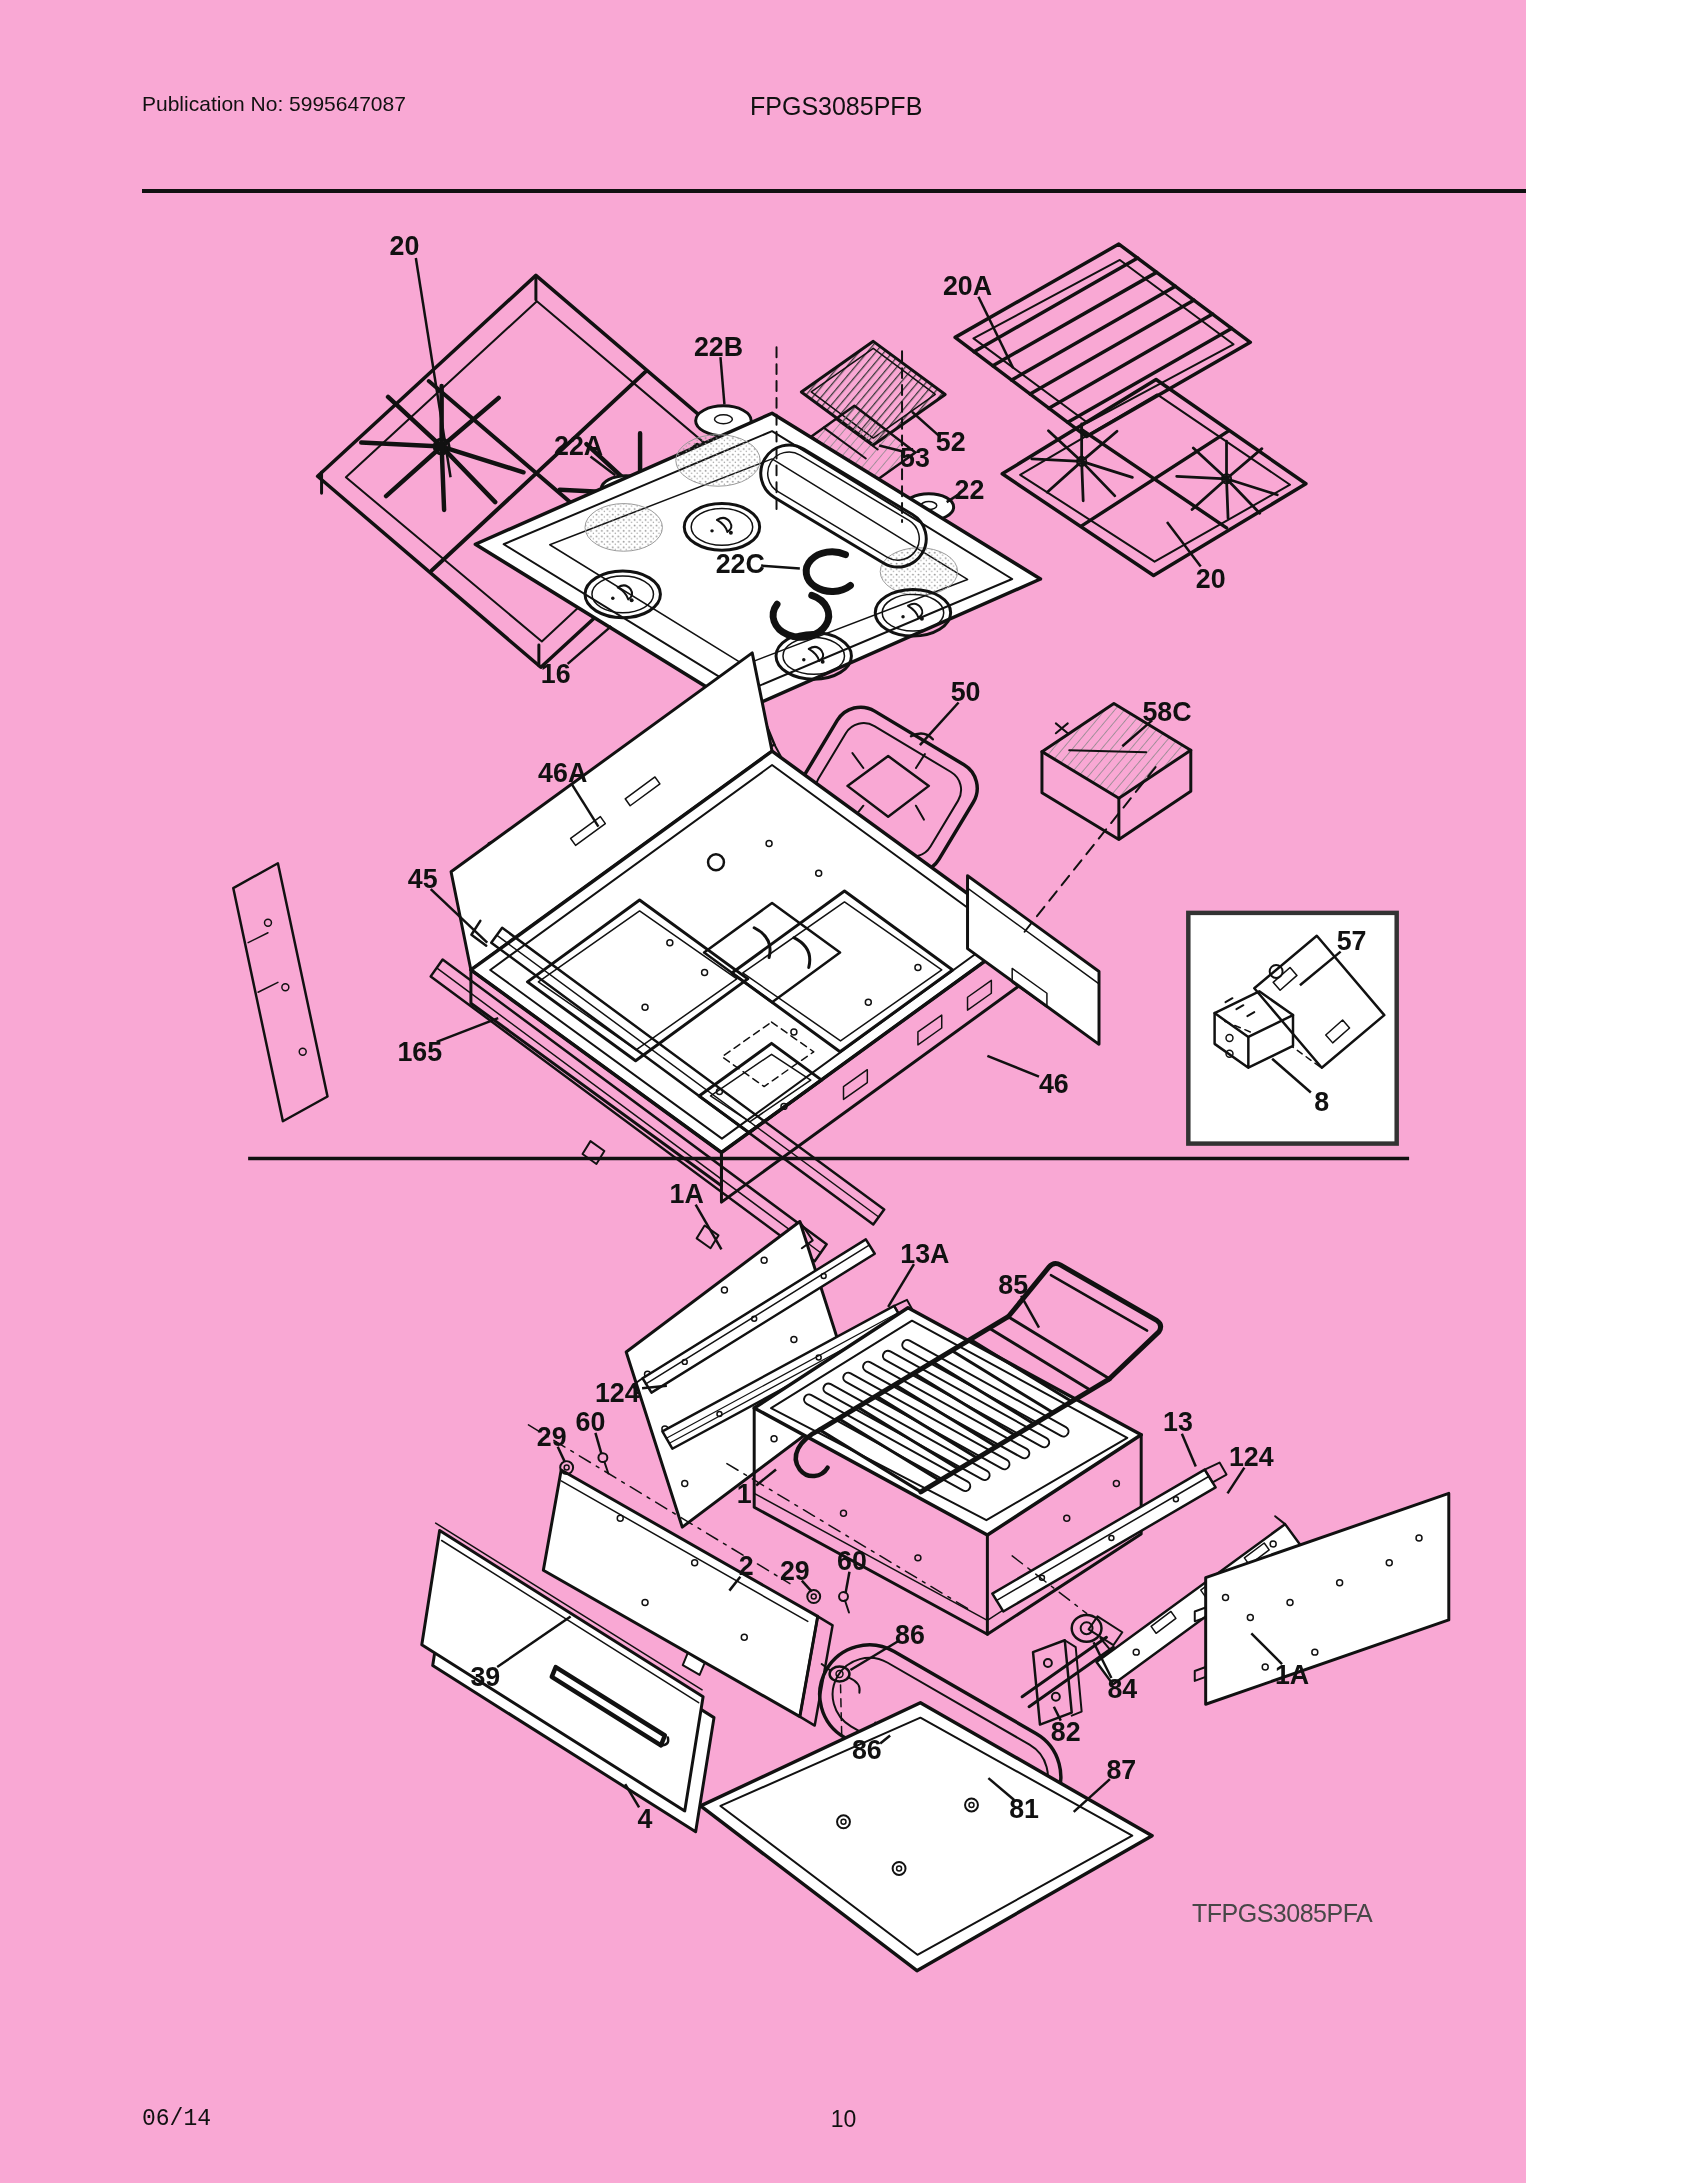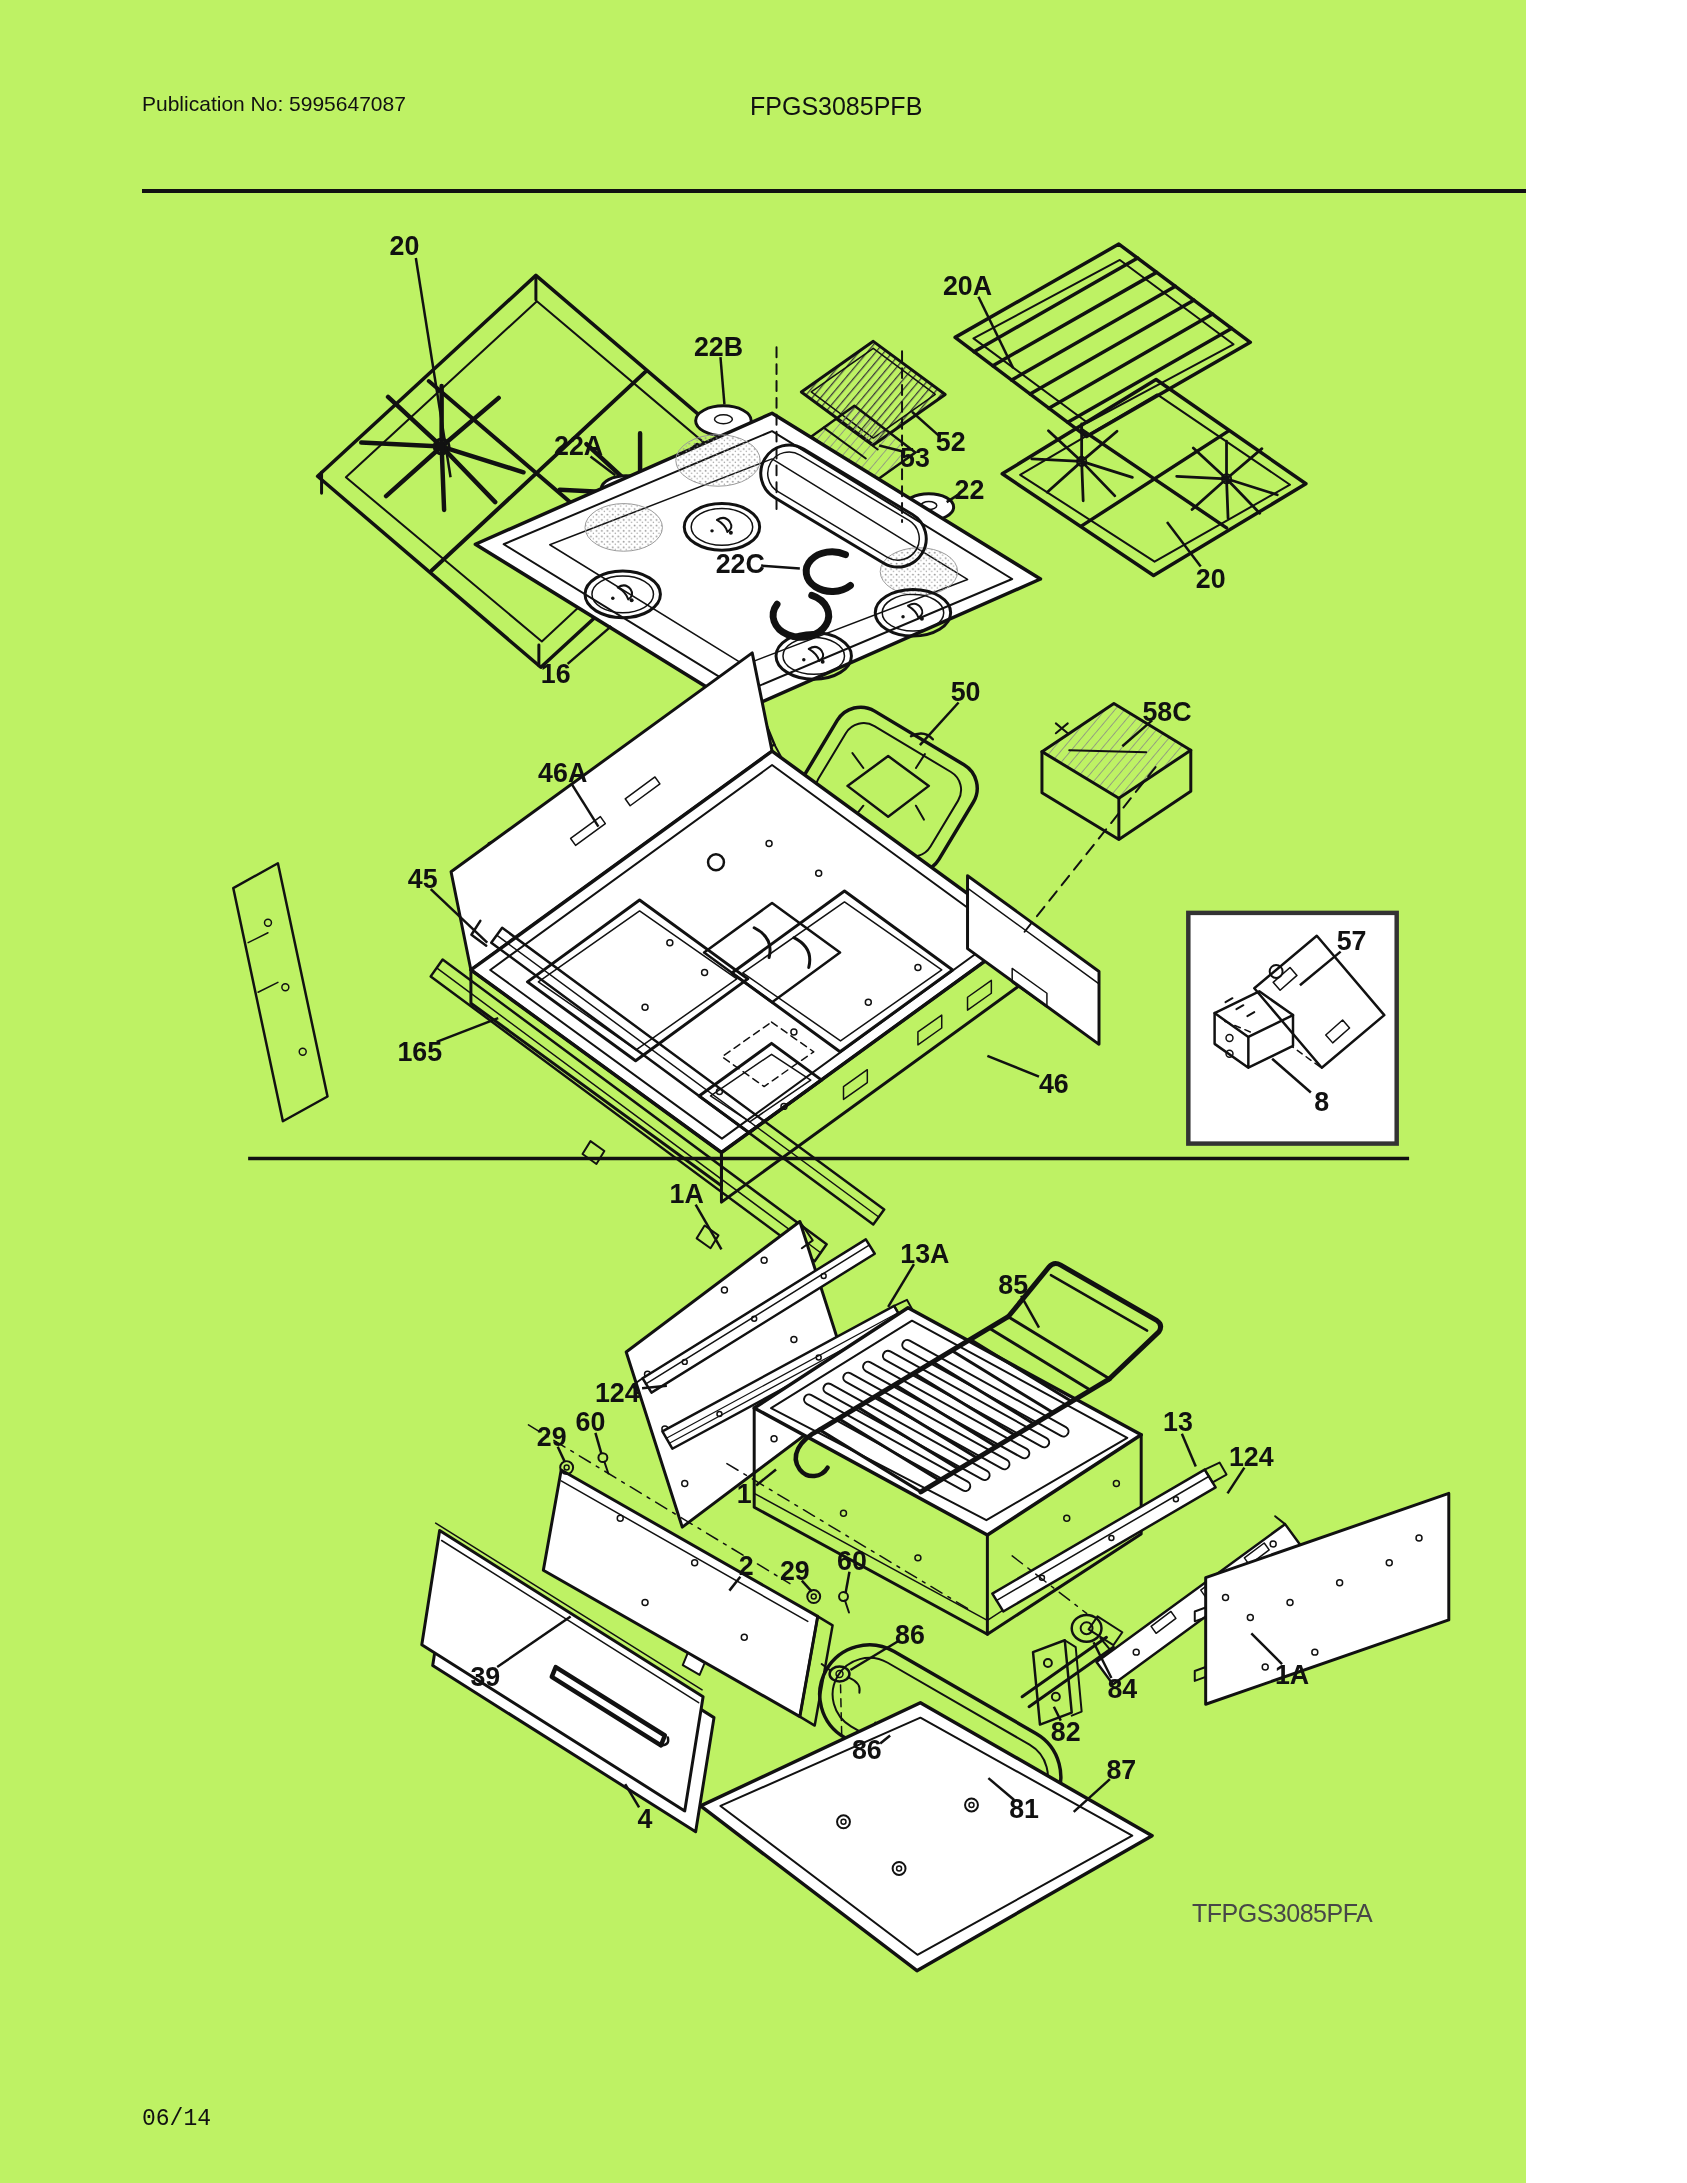--- a/index.html
+++ b/index.html
@@ -1,16 +1,16 @@
 <!DOCTYPE html>
 <html style="font-size:8px"><head>
 <meta charset="utf-8">
 <style>
   html,body{margin:0;padding:0;background:#fff;}
-  .page{position:relative;width:1526px;height:2183px;background:#bef264;overflow:hidden;
+  .page{position:relative;width:1526px;height:2183px;background:#f9a8d4;overflow:hidden;
         font-family:"Liberation Sans", sans-serif;color:#111;}
   .hdr-left{position:absolute;left:142px;top:92px;font-size:21px;}
   .hdr-model{position:absolute;left:750px;top:92px;font-size:25px;}
   .doc-title{position:absolute;left:0;top:157px;width:1687px;text-align:center;font-size:24px;letter-spacing:0.5px;}
   .rule{position:absolute;left:142px;top:189px;width:1387px;height:4px;background:#111;}
   .watermark{position:absolute;left:1192px;top:1899px;font-size:25px;font-weight:normal;color:#474747;letter-spacing:-0.5px;}
   .ftr-date{position:absolute;left:142px;top:2106px;font-size:23px;font-family:Liberation Mono, monospace;}
   .ftr-page{position:absolute;left:0;top:2106px;width:1687px;text-align:center;font-size:23px;}
   svg{position:absolute;left:0;top:0;}
   svg *{vector-effect:none;}
@@ -484,14 +484,15 @@
         <text x="2064" y="3665" text-anchor="middle">81</text>
         <line x1="2237" y1="3586" x2="2164" y2="3652" stroke="#111" stroke-width="5"></line>
         <text x="2260" y="3585" text-anchor="middle">87</text>
         <line x1="1288" y1="3643" x2="1260" y2="3596" stroke="#111" stroke-width="5"></line>
         <text x="1300" y="3685" text-anchor="middle">4</text>
       </g>
   </svg>
 
   <div class="watermark">TFPGS3085PFA</div>
   <div class="ftr-date">06/14</div>
+  <div class="ftr-page">10</div>
 </div>
 
 
 </body></html>

